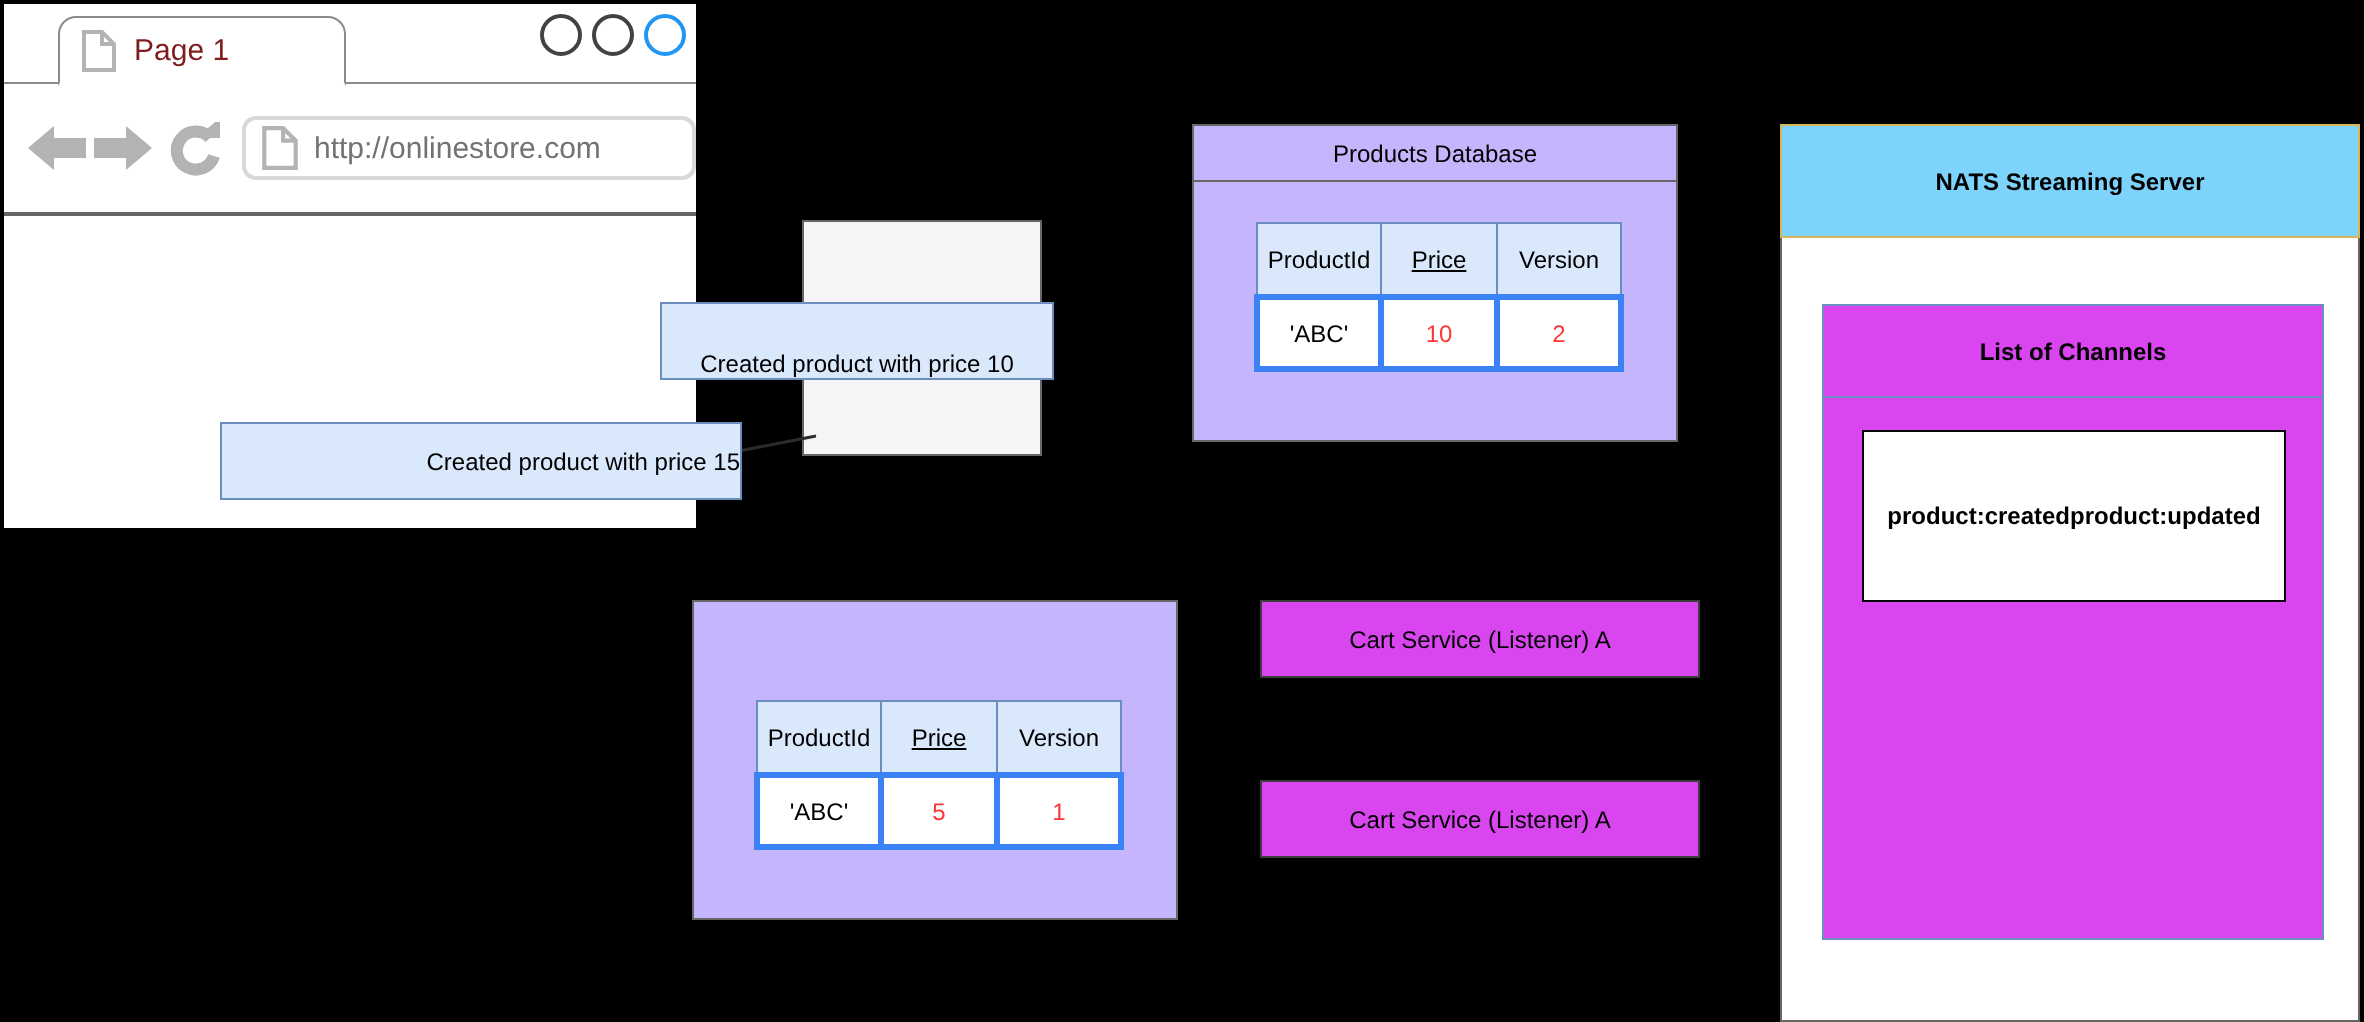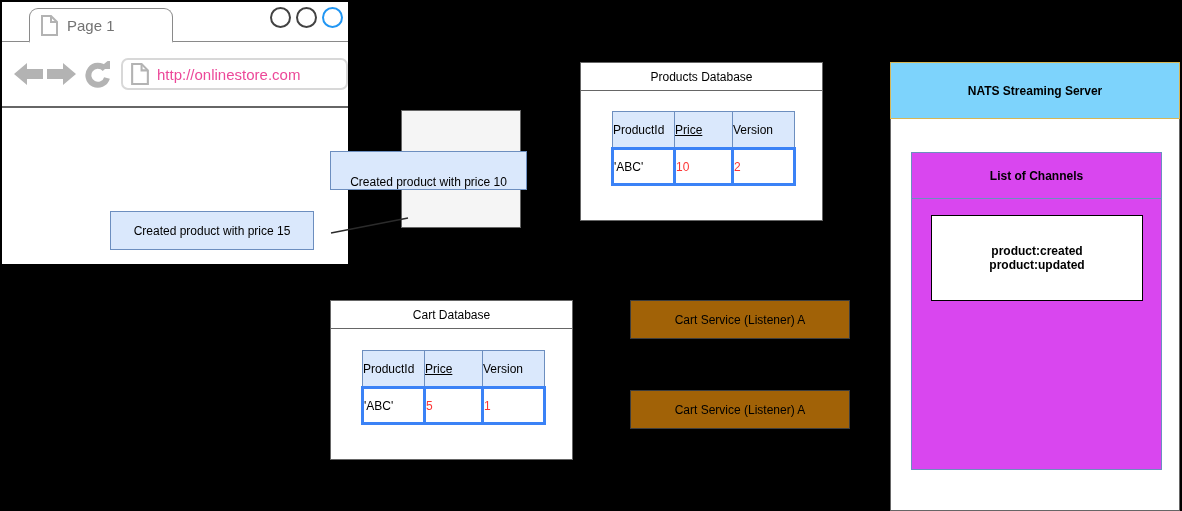--- a/index.html
+++ b/index.html
@@ -12,62 +12,62 @@
   .abs { position:absolute; }
 
   
   #browser { left:0; top:0; width:350px; height:266px; background:#fff; border:2px solid #000; }
   #tabstrip { position:relative; height:40px; border-bottom:1px solid #8a8a8a; }
   #tab {
     position:absolute; left:27px; top:6px; width:144px; height:35px;
     background:#fff; border:1px solid #8a8a8a; border-bottom:2px solid #fff;
     border-radius:9px 9px 0 0; z-index:2;
     display:flex; align-items:center; gap:9px; padding-left:11px;
-    font-size:15px; color:#737373;
+    font-size:15px; color:#7f1d1d;
   }
   #window-controls { position:absolute; right:5px; top:5px; display:flex; gap:5px; }
   .win-circle { width:21px; height:21px; border-radius:50%; background:#fff; border:2px solid #424242; }
   .win-circle.blue { border-color:#2196f3; }
   #navrow { position:relative; height:66px; border-bottom:2px solid #666; display:flex; align-items:center; padding-left:11px; }
   .nav-icon { flex:0 0 auto; }
   #urlbar {
     margin-left:10px; width:238px; height:32px;
     border:2px solid #d8d8d8; border-radius:7px; background:#fff;
     display:flex; align-items:center; gap:8px; padding:0 8px;
   }
-  #url-text { font-size:15px; color:#ec4899; white-space:nowrap; }
+  #url-text { font-size:15px; color:#737373; white-space:nowrap; }
   #page-body { height:156px; background:#fff; }
 
   
   .callout {
     background:#dae8fc; border:1px solid #6c8ebf;
     display:flex; align-items:center; justify-content:center;
     font-size:12px; text-align:center;
   }
   #callout-10 { left:330px; top:151px; width:197px; height:39px; z-index:4;align-items:flex-end; }
-  #callout-15 { left:110px; top:211px; width:204px; height:39px; z-index:4; }
+  #callout-15 { left:110px; top:211px; width:261px; height:39px; z-index:4;justify-content:flex-end; }
   #connector-15 { left:328px; top:214px; z-index:3; }
   #service-box { left:401px; top:110px; width:120px; height:118px; background:#f5f5f5; border:1px solid #666; }
 
-  .db-box { background:#ffffff; border:1px solid #666; }
+  .db-box { background:#c4b5fd; border:1px solid #666;margin-left:16px; }
   #products-db { left:580px; top:62px; width:243px; height:159px; }
   #cart-db     { left:330px; top:300px; width:243px; height:160px; }
   .db-title { height:28px; border-bottom:1px solid #666; display:flex; align-items:center; justify-content:center; font-size:12px; }
   .db-table { position:absolute; left:30px; border-collapse:collapse; font-size:12px; }
   #products-db .db-table { top:48px; }
   #cart-db .db-table { top:49px; }
-  .db-table td { vertical-align:middle; }
+  .db-table td { text-align:center; vertical-align:middle; }
   .db-table .hdr td { width:62px; height:37px; background:#dae8fc; border:1px solid #6c8ebf; }
   .db-table .hdr td.mid { width:58px;text-decoration:underline; }
   .db-table .row td { height:36px; background:#fff; border:3px solid #3b82f6; }
   .red { color:#fd3535; }
 
   .svc-box {
     left:630px; width:220px; height:39px;
-    background:#a16207; border:1px solid #3d3d3d;
+    background:#d946ef; border:1px solid #3d3d3d;
     display:flex; align-items:center; justify-content:center; font-size:12px;
   }
   #svc-1 { top:300px; }
   #svc-2 { top:390px; }
 
   
   #nats-header {
     left:890px; top:62px; width:290px; height:57px;
     background:#7dd3fc; border:1px solid #d6b656;
     display:flex; align-items:center; justify-content:center;
@@ -76,21 +76,21 @@
   #nats-body { left:890px; top:119px; width:290px; height:392px; background:#fff; border:1px solid #666; border-top:none; }
   #channels-box { left:20px; top:33px; width:251px; height:318px; position:absolute; background:#d946ef; border:1px solid #6c8ebf; }
   #channels-title {
     height:46px; border-bottom:1px solid #6c8ebf;
     display:flex; align-items:center; justify-content:center;
     font-size:12px; font-weight:bold;
   }
   #channel-list {
     position:absolute; left:19px; top:62px; width:212px; height:86px;
     background:#fff; border:1.5px solid #000;
-    display:flex; flex-direction:column; align-items:center; justify-content:center;
+    display:flex; flex-direction:row; align-items:center; justify-content:center;
     font-size:12px; font-weight:bold;
   }
 </style>
 </head>
 <body>
 
 <div id="canvas">
 
   <div id="browser" class="abs">
     <div id="tabstrip">
@@ -154,21 +154,20 @@
         <tr class="row">
           <td>'ABC'</td>
           <td class="red">10</td>
           <td class="red">2</td>
         </tr>
       </tbody>
     </table>
   </div>
 
   <div id="cart-db" class="abs db-box">
-    <div class="db-title">Cart Database</div>
     <table class="db-table">
       <tbody>
         <tr class="hdr">
           <td>ProductId</td>
           <td class="mid">Price</td>
           <td>Version</td>
         </tr>
         <tr class="row">
           <td>'ABC'</td>
           <td class="red">5</td>

